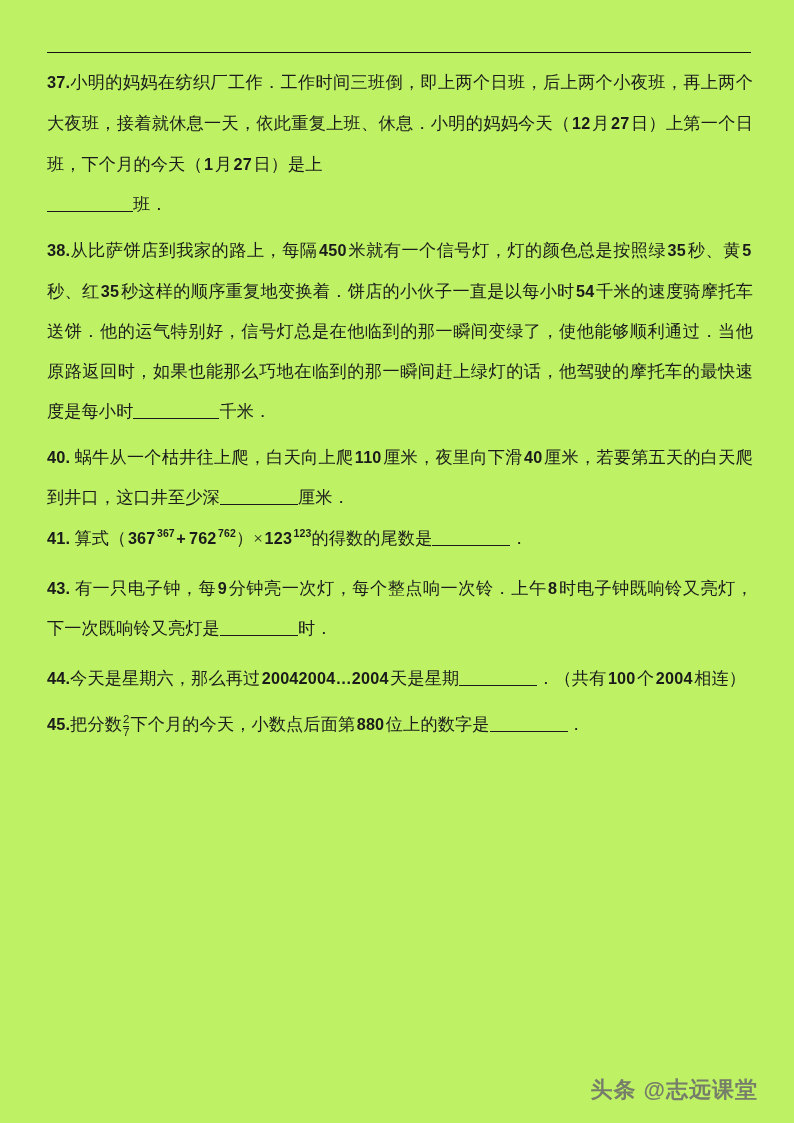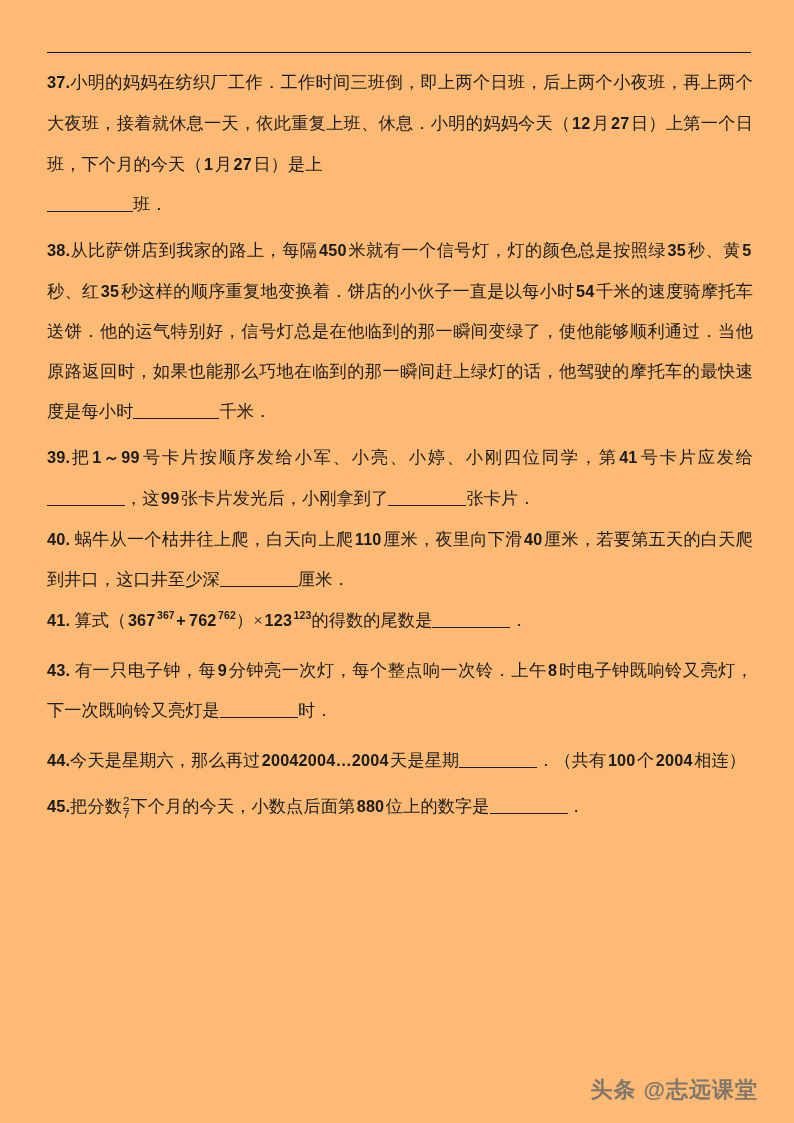--- a/index.html
+++ b/index.html
@@ -15,21 +15,21 @@
     font-family: "Liberation Serif", "DejaVu Serif", serif;
     color: #1a1a1a;
     -webkit-font-smoothing: antialiased;
   }
 
   .page {
     position: absolute;
     left: 0; top: 0;
     width: 794px;
     height: 1123px;
-    background: #fdba74;
+    background: #bef264;
   }
 
   .top-rule {
     position: absolute;
     left: 47px;
     top: 52px;
     width: 704px;
     height: 0;
     border-top: 1.6px solid #121212;
   }
@@ -114,21 +114,20 @@
 <div class="page">
 
   <div class="top-rule"></div>
 
   <div class="content">
 
     <p class="q"><span class="num">37.</span><span>小明的妈妈在纺织厂工作．工作时间三班倒，即上两个日班，后上两个小夜班，再上两个大夜班，接着就休息一天，依此重复上班、休息．小明的妈妈今天（</span><span class="lat">12</span><span>月</span><span class="lat">27</span><span>日）上第一个日班，下个月的今天（</span><span class="lat">1</span><span>月</span><span class="lat">27</span><span>日）是上</span><br><span class="blank w2"></span><span>班．</span></p>
 
     <p class="q"><span class="num">38.</span><span>从比萨饼店到我家的路上，每隔</span><span class="lat">450</span><span>米就有一个信号灯，灯的颜色总是按照绿</span><span class="lat">35</span><span>秒、黄</span><span class="lat">5</span><span>秒、红</span><span class="lat">35</span><span>秒这样的顺序重复地变换着．饼店的小伙子一直是以每小时</span><span class="lat">54</span><span>千米的速度骑摩托车送饼．他的运气特别好，信号灯总是在他临到的那一瞬间变绿了，使他能够顺利通过．当他原路返回时，如果也能那么巧地在临到的那一瞬间赶上绿灯的话，他驾驶的摩托车的最快速度是每小时</span><span class="blank w2"></span><span>千米．</span></p>
 
-    <p class="q tight"><span class="num">39.</span><span>把</span><span class="lat">1～99</span><span>号卡片按顺序发给小军、小亮、小婷、小刚四位同学，第</span><span class="lat">41</span><span>号卡片应发给</span><span class="blank w1"></span><span>，这</span><span class="lat">99</span><span>张卡片发光后，小刚拿到了</span><span class="blank w1"></span><span>张卡片．</span></p>
 
     <p class="q tight"><span class="num">40.</span> <span>蜗牛从一个枯井往上爬，白天向上爬</span><span class="lat">110</span><span>厘米，夜里向下滑</span><span class="lat">40</span><span>厘米，若要第五天的白天爬到井口，这口井至少深</span><span class="blank w1"></span><span>厘米．</span></p>
 
     <p class="q gap"><span class="num">41.</span> <span>算式（</span><span class="lat">367</span><sup>367</sup><span class="lat">+</span><span class="lat">762</span><sup>762</sup><span>）×</span><span class="lat">123</span><sup>123</sup><span>的得数的尾数是</span><span class="blank w1"></span><span>．</span></p>
 
 
     <p class="q gap"><span class="num">43.</span> <span>有一只电子钟，每</span><span class="lat">9</span><span>分钟亮一次灯，每个整点响一次铃．上午</span><span class="lat">8</span><span>时电子钟既响铃又亮灯，下一次既响铃又亮灯是</span><span class="blank w1"></span><span>时．</span></p>
 
     <p class="q"><span class="num">44.</span><span>今天是星期六，那么再过</span><span class="lat">20042004…2004</span><span>天是星期</span><span class="blank w1"></span><span>．（共有</span><span class="lat">100</span><span>个</span><span class="lat">2004</span><span>相连）</span></p>
 

